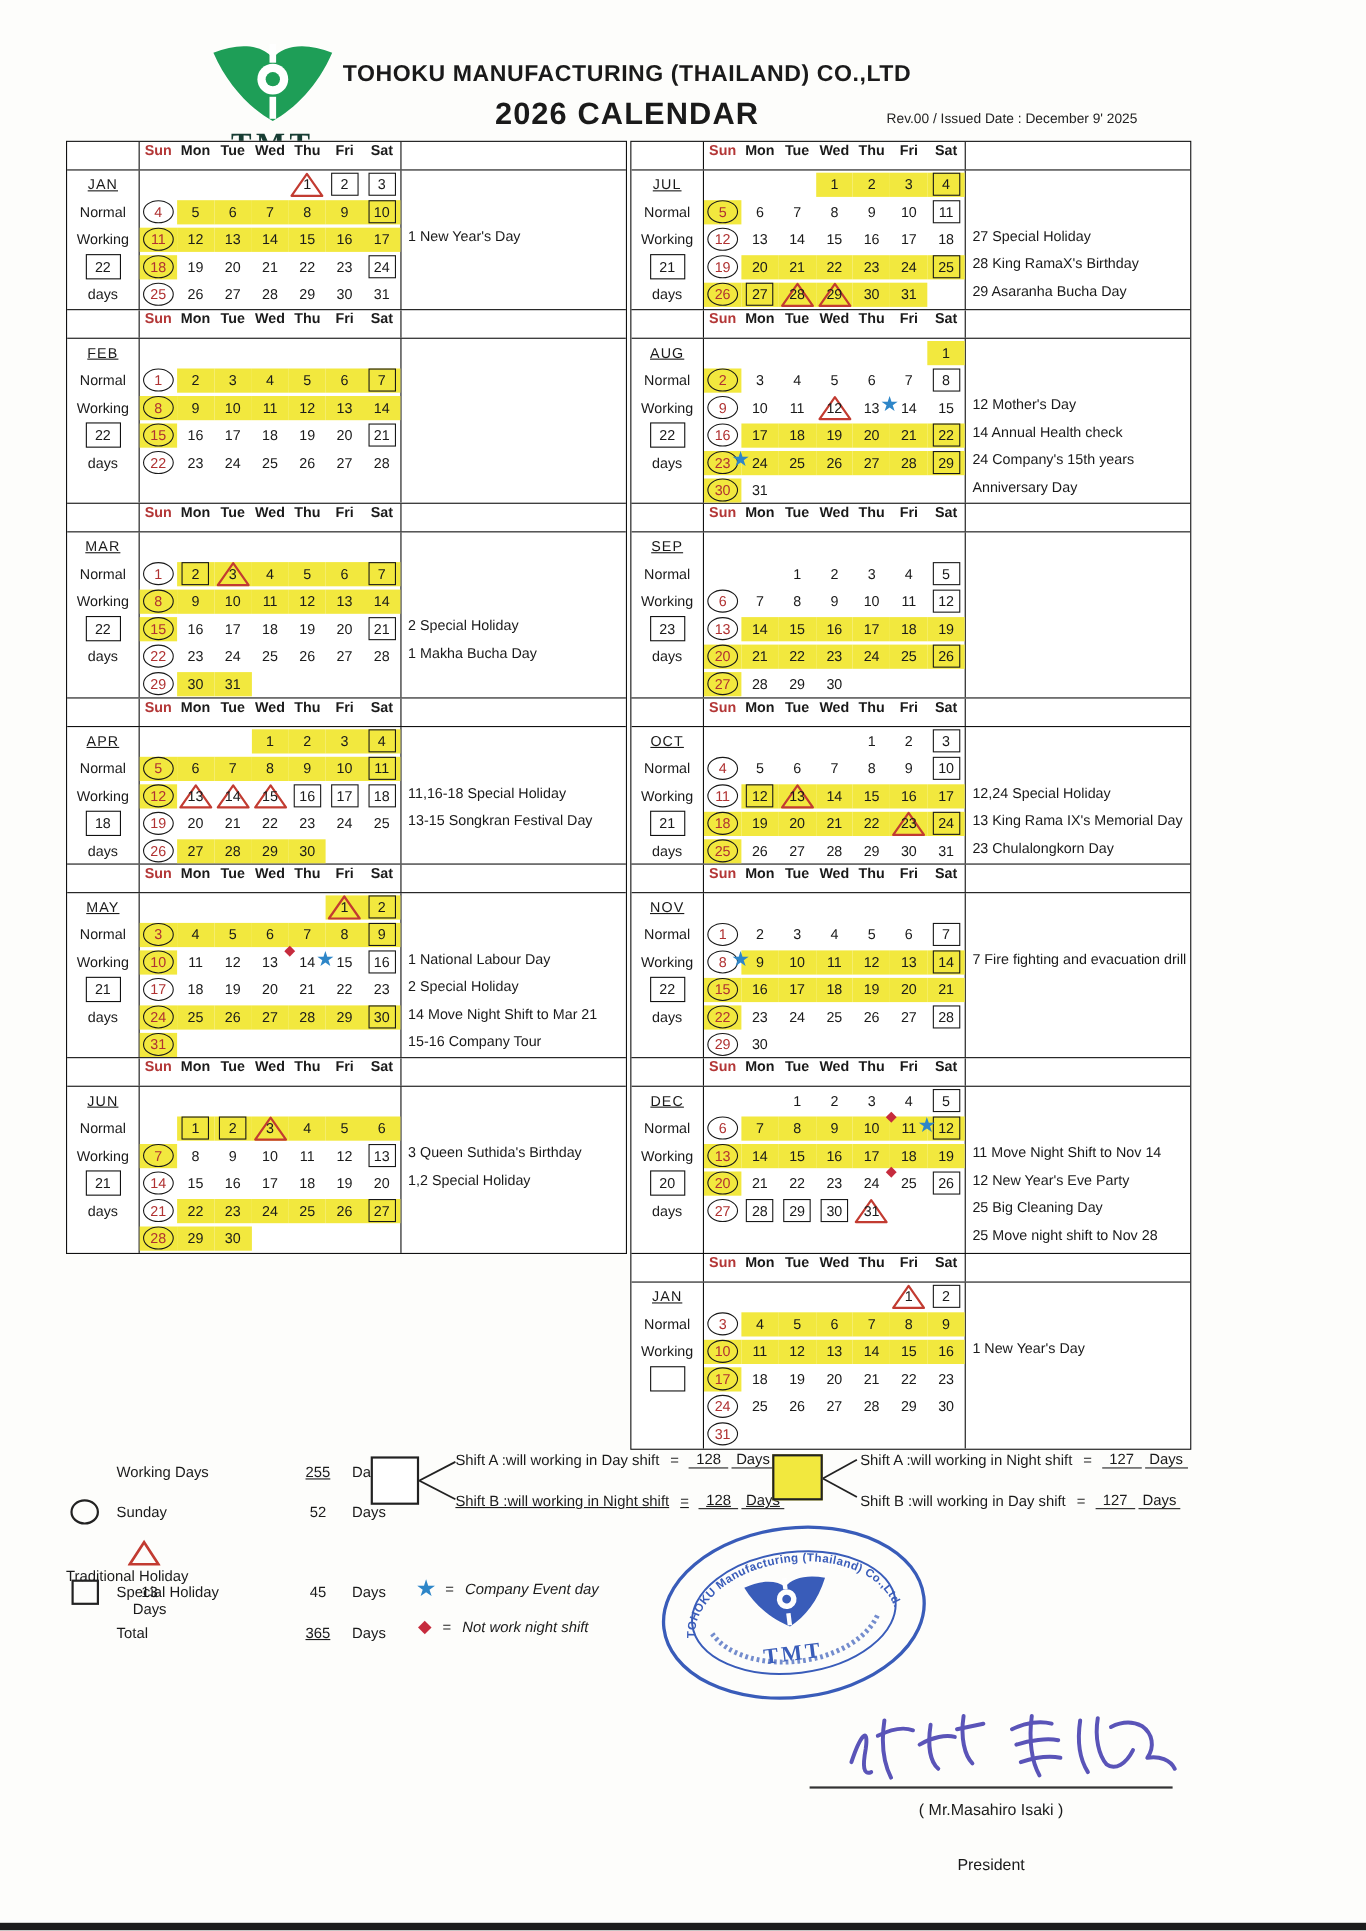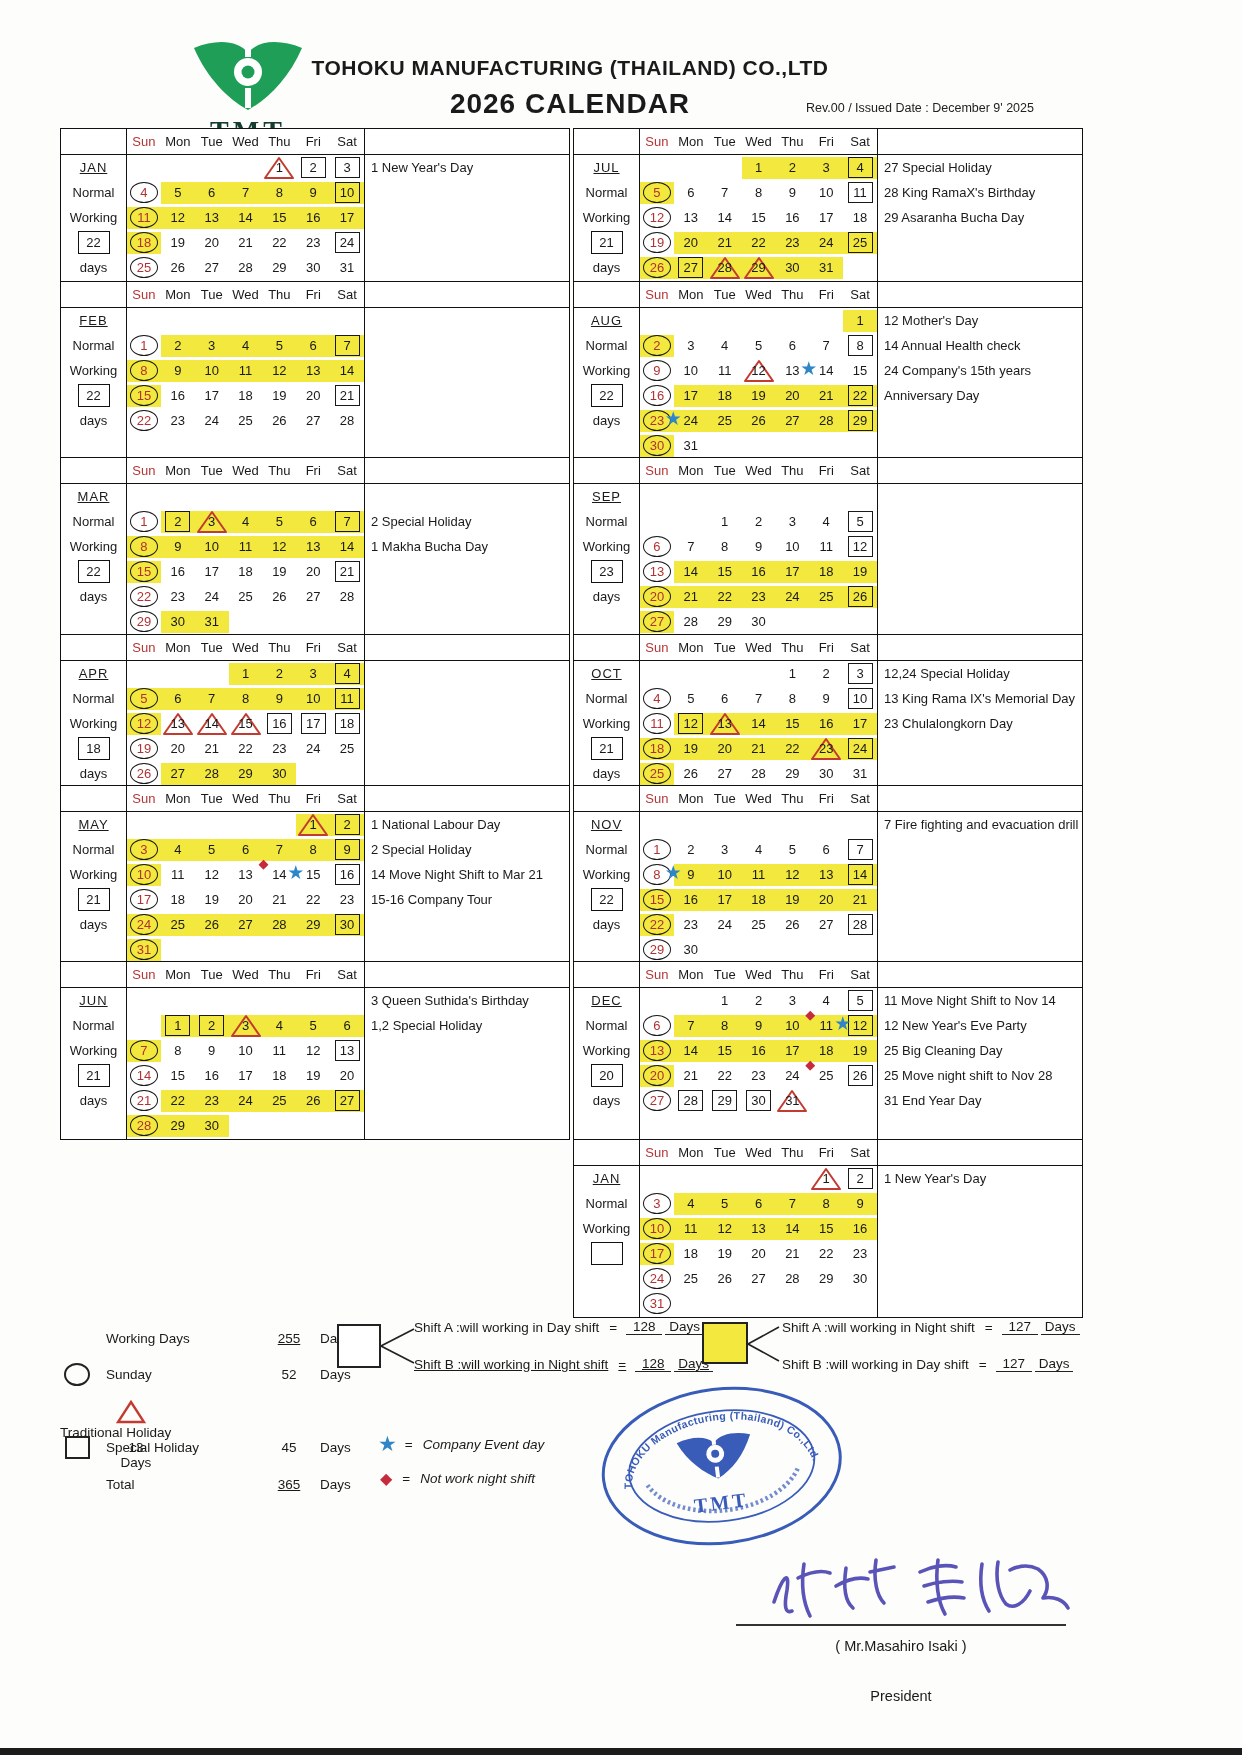--- a/index.html
+++ b/index.html
@@ -12,42 +12,42 @@
   #title { position:absolute; left:310px; top:88px; width:520px; text-align:center; font-size:28px; font-weight:bold; letter-spacing:1px; }
   #rev { position:absolute; left:806px; top:101px; font-size:12.5px; color:#222; }
 
   
   #cal { position:absolute; left:60px; top:128px; display:flex; gap:3px; }
   .col { width:510px; border:1.6px solid #111; align-self:flex-start; background:#fff; }
   .block { display:flex; flex-direction:column; overflow:hidden; }
   .block + .block { border-top:1.6px solid #111; }
   .dow { display:flex; height:26px; border-bottom:1.6px solid #111; align-items:center; flex:none; }
   .dow .lspace { width:66px; height:100%; border-right:1.2px solid #111; }
-  .dow .days { width:238px; height:100%; border-right:1.2px solid #111; display:flex; align-items:center; }
+  .dow .days { width:238px; height:100%; border-right:1.2px solid #111; display:flex; align-items:flex-start;font-weight:bold; }
   .dow .days span { width:34px; text-align:center; font-size:13px; }
   .dow .days span.sun { color:#b33636; }
   .dow .nspace { flex:1; height:100%; }
   .bbody { display:flex; flex:1; }
   .labels { width:66px; border-right:1.2px solid #111; font-size:13px; text-align:center; flex:none; }
   .labels .ln { height:25px; display:flex; align-items:center; justify-content:center; }
   .mname { text-decoration:underline; letter-spacing:1px; }
   .wbox { width:32px; height:23px; border:1.6px solid #111; display:flex; align-items:center; justify-content:center; font-size:13px; background:#fff; }
   .grid { width:238px; border-right:1.2px solid #111; flex:none; }
   .week { display:flex; height:25px; }
   .day { width:34px; position:relative; display:flex; align-items:center; justify-content:center; font-size:13px; }
   .day.y::before { content:""; position:absolute; left:0; right:0; top:1.5px; bottom:1.5px; background:#f2e83e; z-index:0; }
   .num { position:relative; z-index:2; }
   .num.sun { color:#b03232; }
   .mk { position:absolute; z-index:1; }
   .mk.circle { width:28px; height:21px; left:3px; top:2px; border:1.7px solid #191919; border-radius:50%; background:transparent; }
   .mk.square { width:25px; height:21px; left:4.5px; top:2px; border:1.7px solid #191919; }
   svg.tri { position:absolute; left:0; top:0; z-index:1; }
   .star { position:absolute; left:-9px; top:1px; color:#2e86c8; font-size:19px; line-height:1; z-index:3; }
   .dia { position:absolute; left:-4px; top:-5px; color:#c62b3d; font-size:13px; line-height:1; z-index:3; }
-  .notes { flex:1; font-size:13px; white-space:nowrap; padding-left:6px; overflow:visible; }
+  .notes { flex:1; font-size:13px; white-space:nowrap; padding-left:6px; overflow:visible;margin-top:47px; }
   .notes .ln { height:25px; display:flex; align-items:center; }
 
   
   #legend { position:absolute; left:60px; top:1316px; width:1150px; height:430px; }
   .lrow { position:absolute; left:0; display:flex; align-items:center; height:24px;justify-content:space-between; }
   .lsym { width:46px; display:flex; align-items:center; }
   .lsym .circ { width:26px; height:23px; border:2px solid #222; border-radius:50%; margin-left:4px; }
   .lsym .sq { width:25px; height:23px; border:2.2px solid #222; margin-left:5px; }
   .llabel { width:152px; font-size:13.5px; }
   .lval { width:62px; text-align:center; font-size:13.5px; }
@@ -672,20 +672,24 @@
               </span>
               <span class="day y">
                 <span class="num">29</span>
               </span>
               <span class="day y">
                 <span class="num">30</span>
               </span>
               <span class="day"></span>
               <span class="day"></span>
             </div>
+          </div>
+          <div class="notes">
+            <div class="ln">11,16-18 Special Holiday</div>
+            <div class="ln">13-15 Songkran Festival Day</div>
           </div>
         </div>
       </div>
       <div class="block" style="height: 176px;">
         <div class="dow">
           <span class="lspace"></span>
           <span class="days">
             <span class="sun">Sun</span>
             <span>Mon</span>
             <span>Tue</span>

